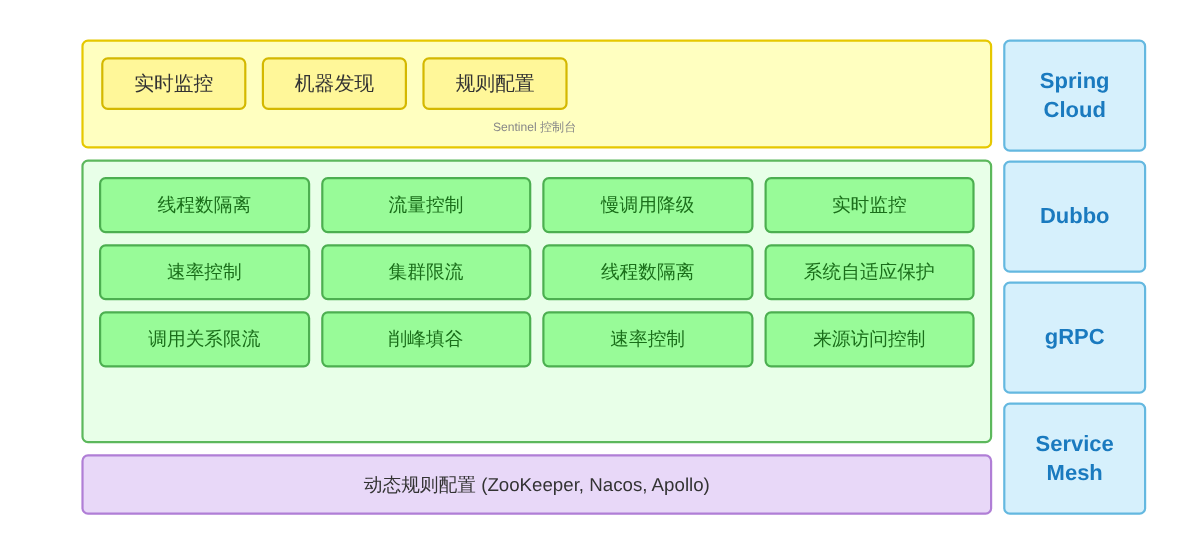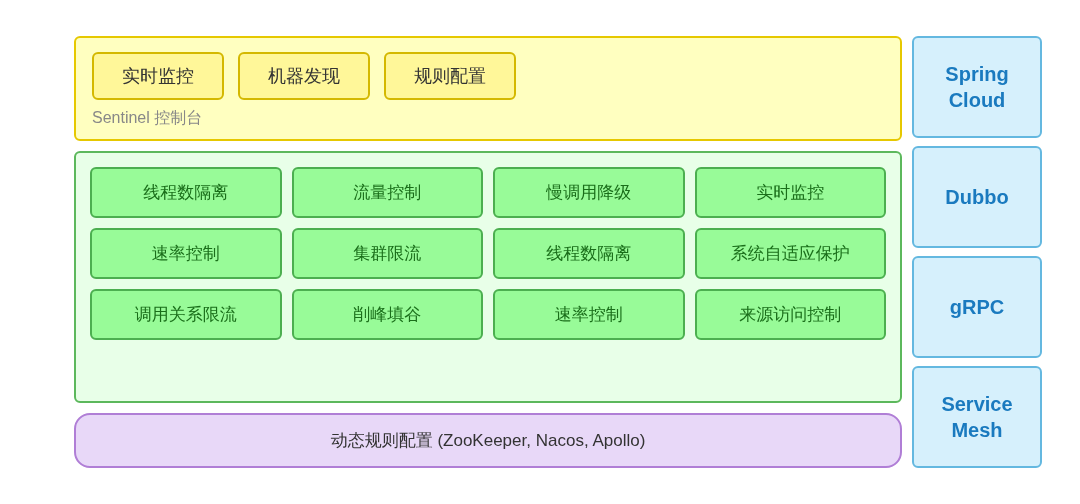--- a/index.html
+++ b/index.html
@@ -48,22 +48,22 @@
       background: #fff799;
       border: 2px solid #d4b800;
       border-radius: 6px;
       padding: 10px 28px;
       font-size: 18px;
       font-weight: 500;
       color: #333;
       text-align: center;
     }
     .sentinel-label {
-      text-align: left;
-      font-size: 16px;
+      text-align: center;
+      font-size: 11px;
       color: #888;
       padding-right: 4px;
     }
     
     .features-panel {
       background: #e8ffe8;
       border: 2px solid #5cb85c;
       border-radius: 6px;
       padding: 14px 14px;
       display: flex;
@@ -85,21 +85,21 @@
       font-size: 17px;
       font-weight: 500;
       color: #1a6e1a;
       text-align: center;
       white-space: nowrap;
     }
     
     .dynamic-panel {
       background: #e8d8f8;
       border: 2px solid #b07ed6;
-      border-radius: 16px;
+      border-radius: 6px;
       padding: 14px 28px;
       text-align: center;
       font-size: 17px;
       color: #333;
       font-weight: 500;
     }
     
     .sidebar {
       width: 130px;
       display: flex;

